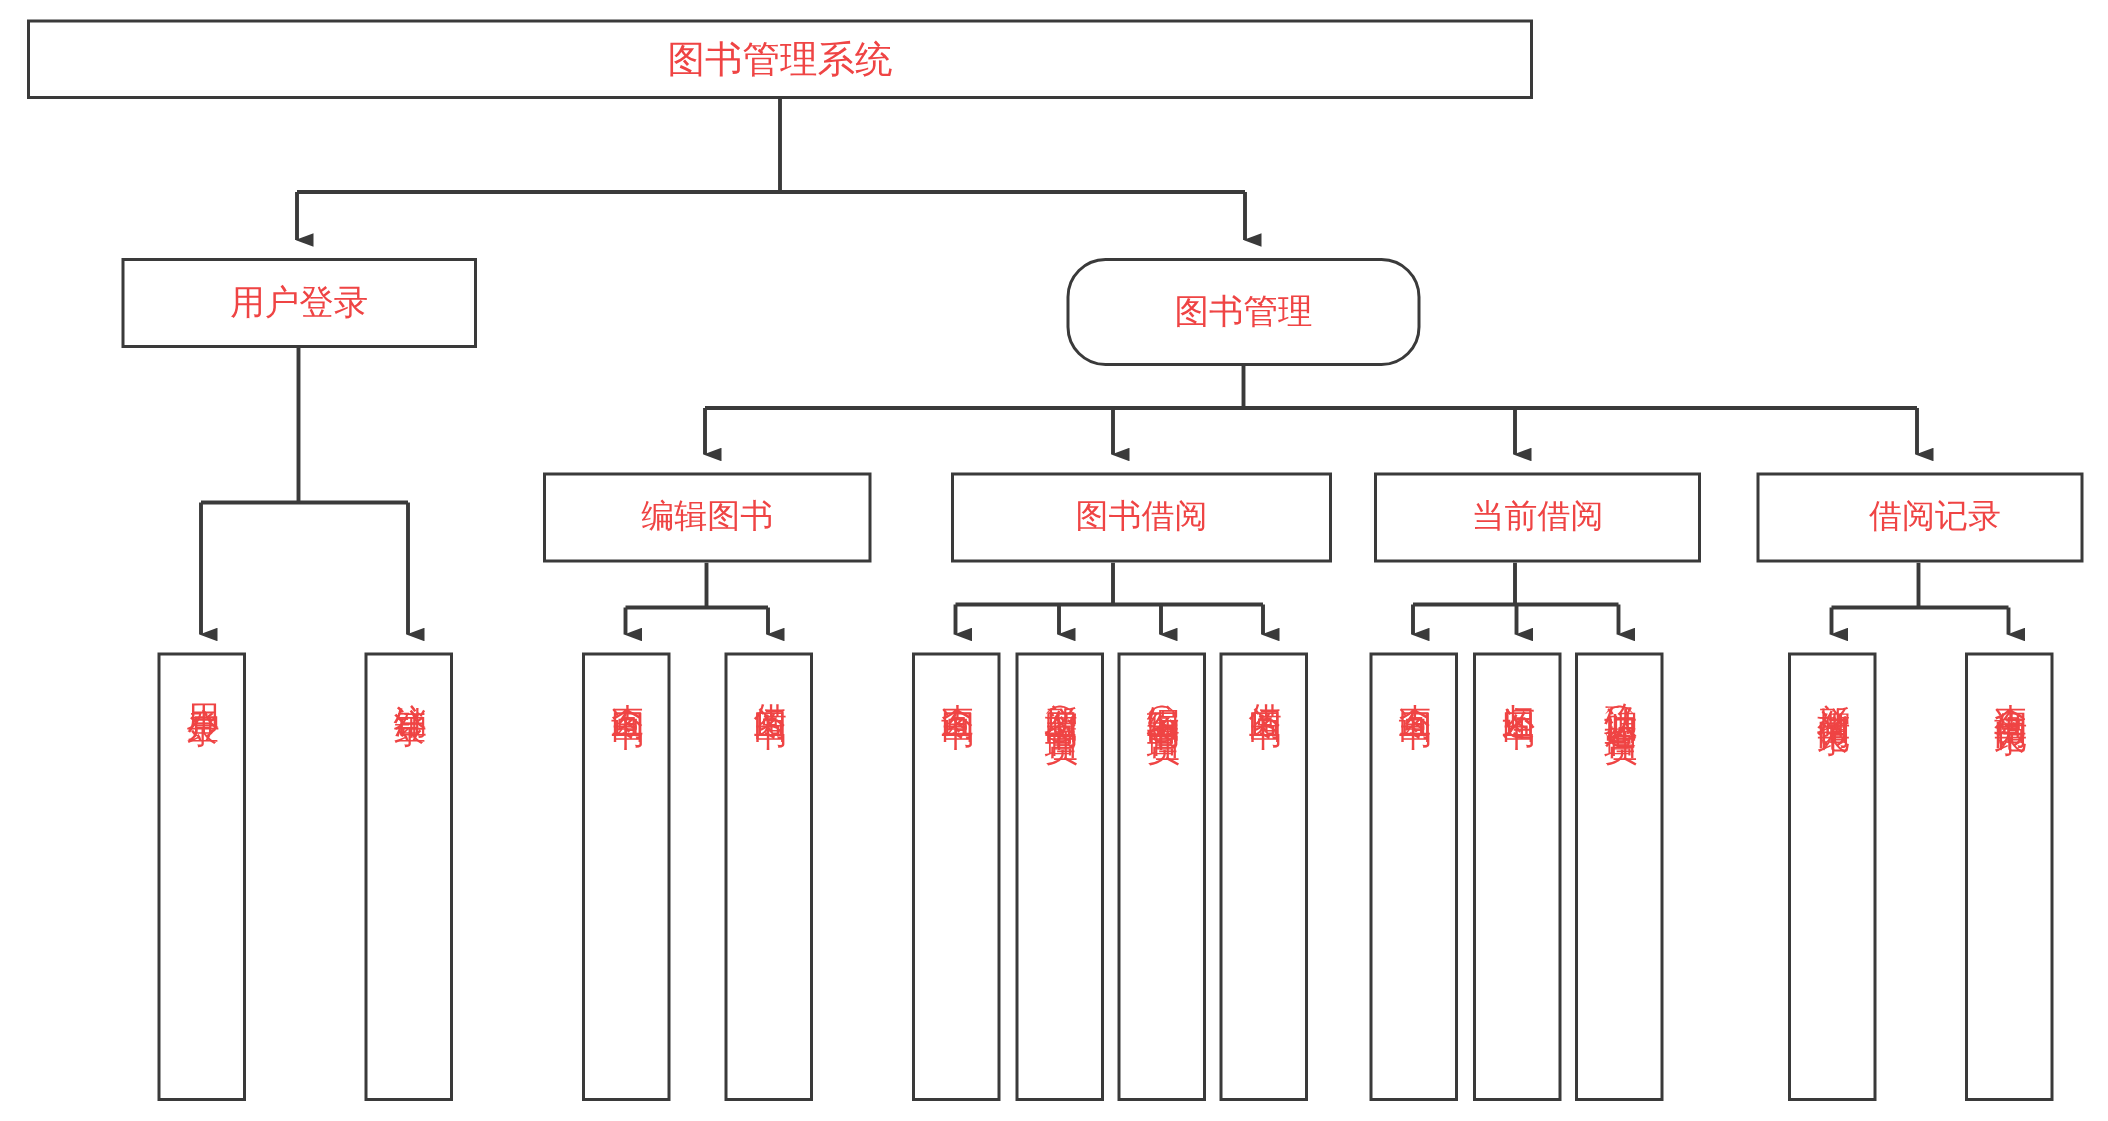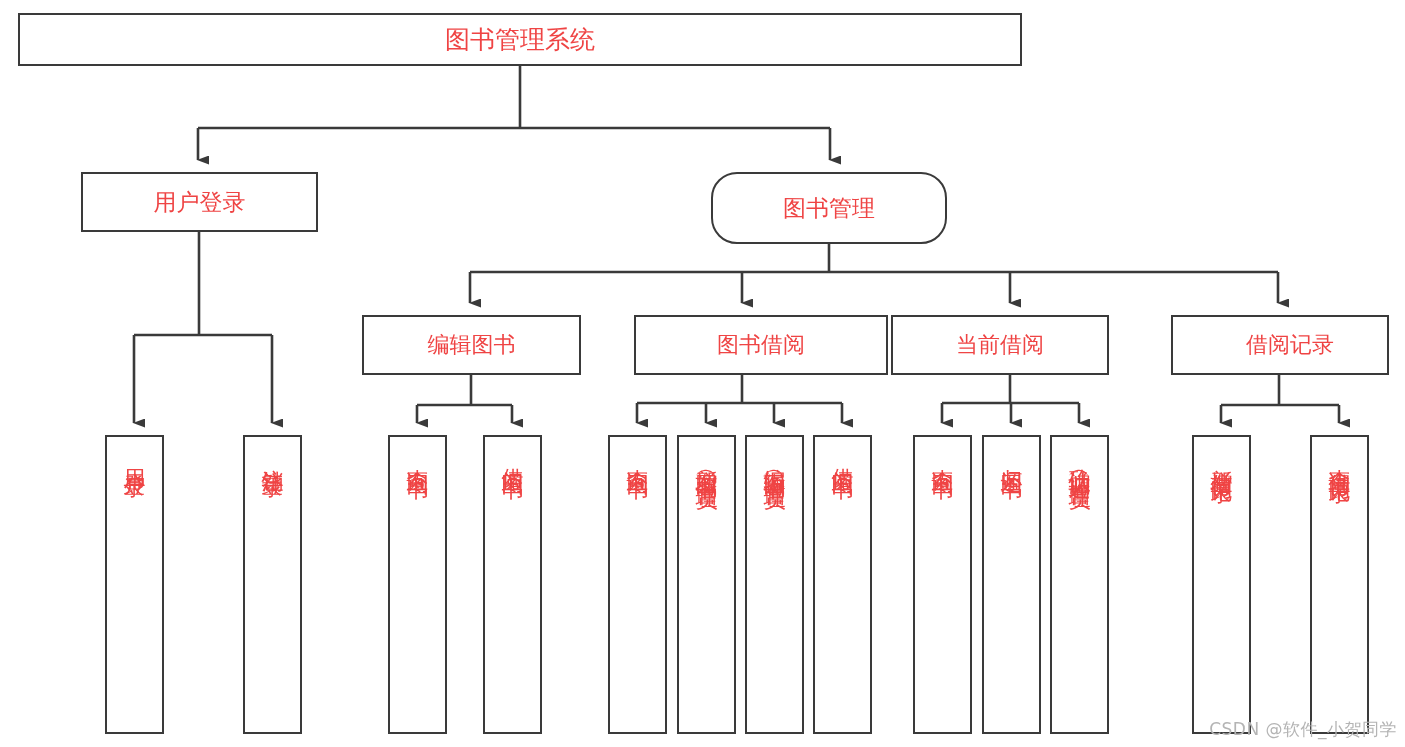--- a/index.html
+++ b/index.html
@@ -128,21 +128,21 @@
       </div>
       <div class="node level1" style="left: 711px; top: 172px; width: 236px; height: 72px; border-radius: 26px;">
         <span class="label">图书管理</span>
       </div>
       <div class="node level2" style="left: 362px; top: 315px; width: 219px; height: 60px;">
         <span class="label">编辑图书</span>
       </div>
       <div class="node level2" style="left: 634px; top: 315px; width: 254px; height: 60px;">
         <span class="label">图书借阅</span>
       </div>
-      <div class="node level2" style="left: 891px; top: 315px; width: 218px; height: 60px;">
+      <div class="node level2" style="left: 916px; top: 315px; width: 218px; height: 60px;">
         <span class="label">当前借阅</span>
       </div>
       <div class="node level2" style="left: 1171px; top: 315px; width: 218px; height: 60px; padding-left: 20px;">
         <span class="label">借阅记录</span>
       </div>
       <div class="node level2 vertical" style="left: 105px; top: 435px; width: 59px; height: 299px;">
         <span class="label">用户登录</span>
       </div>
       <div class="node level2 vertical" style="left: 243px; top: 435px; width: 59px; height: 299px;">
         <span class="label">注销登录</span>
@@ -175,14 +175,13 @@
         <span class="label">确认归还（管理员）</span>
       </div>
       <div class="node level2 vertical" style="left: 1192px; top: 435px; width: 59px; height: 299px;">
         <span class="label">新增借阅记录</span>
       </div>
       <div class="node level2 vertical" style="left: 1310px; top: 435px; width: 59px; height: 299px;">
         <span class="label">查询借阅记录</span>
       </div>
     </div>
 
-  <div class="watermark">CSDN @软件_小贺同学</div>
 </div>
 
 </body></html>

